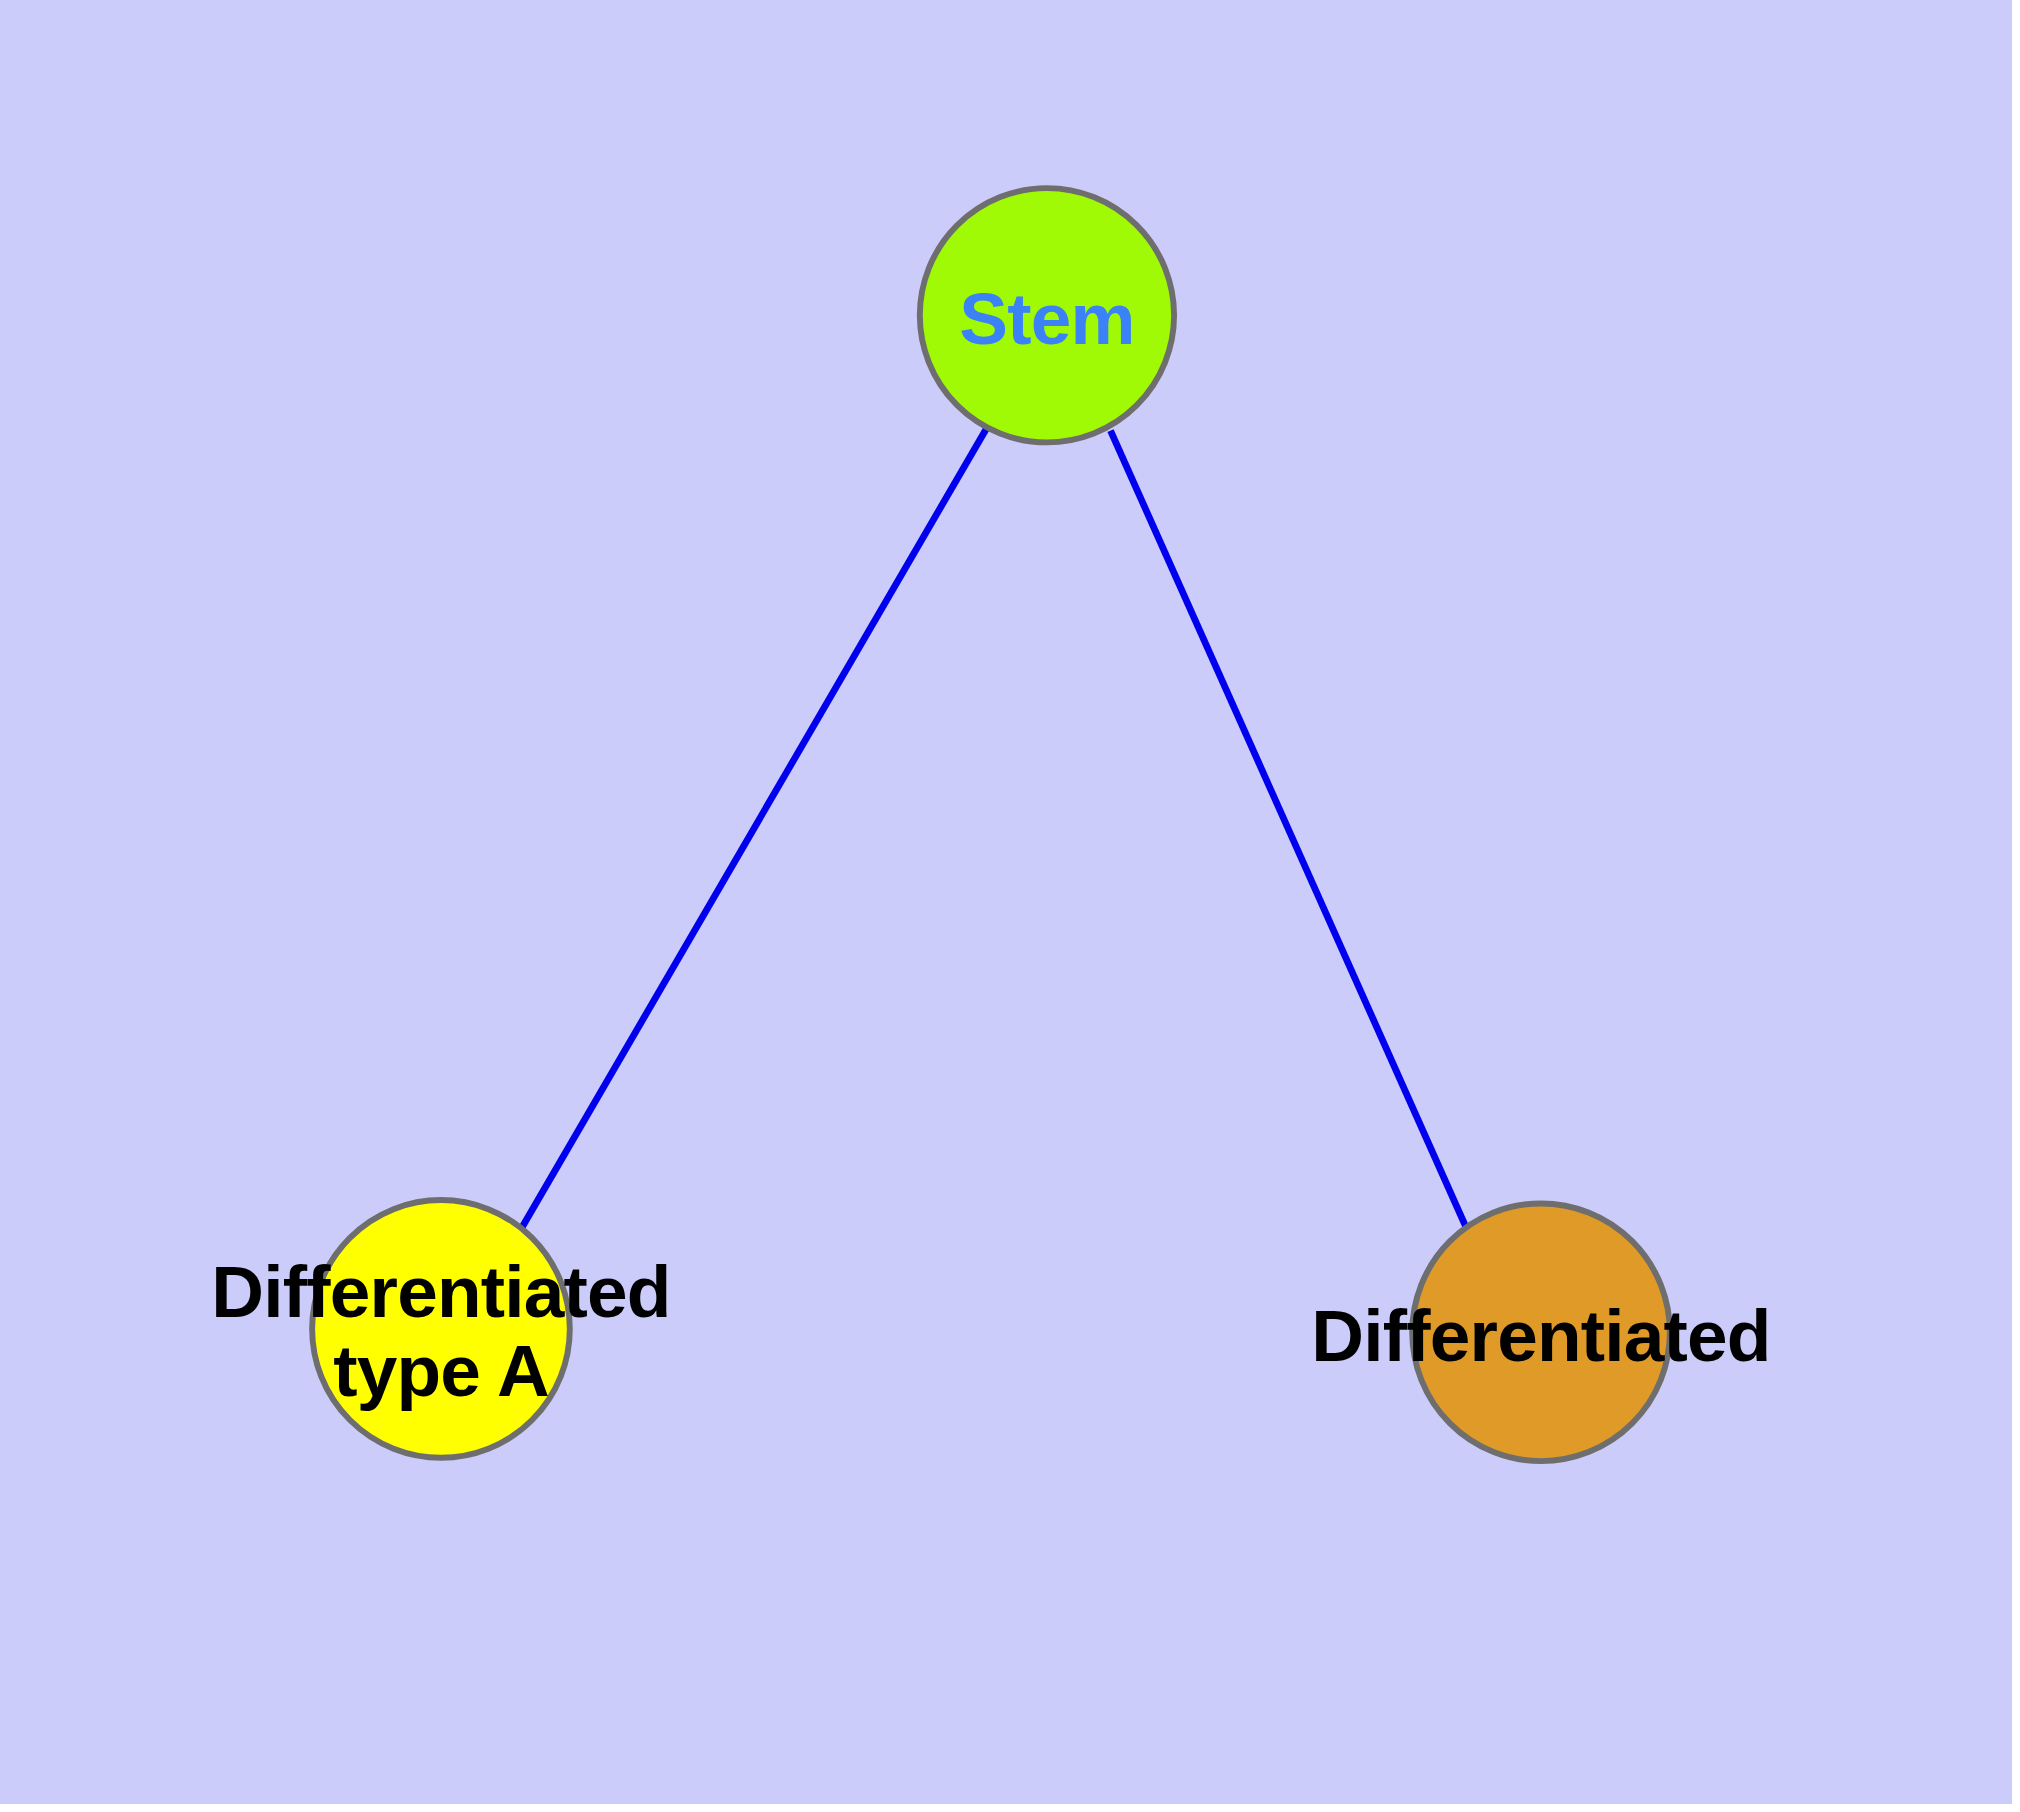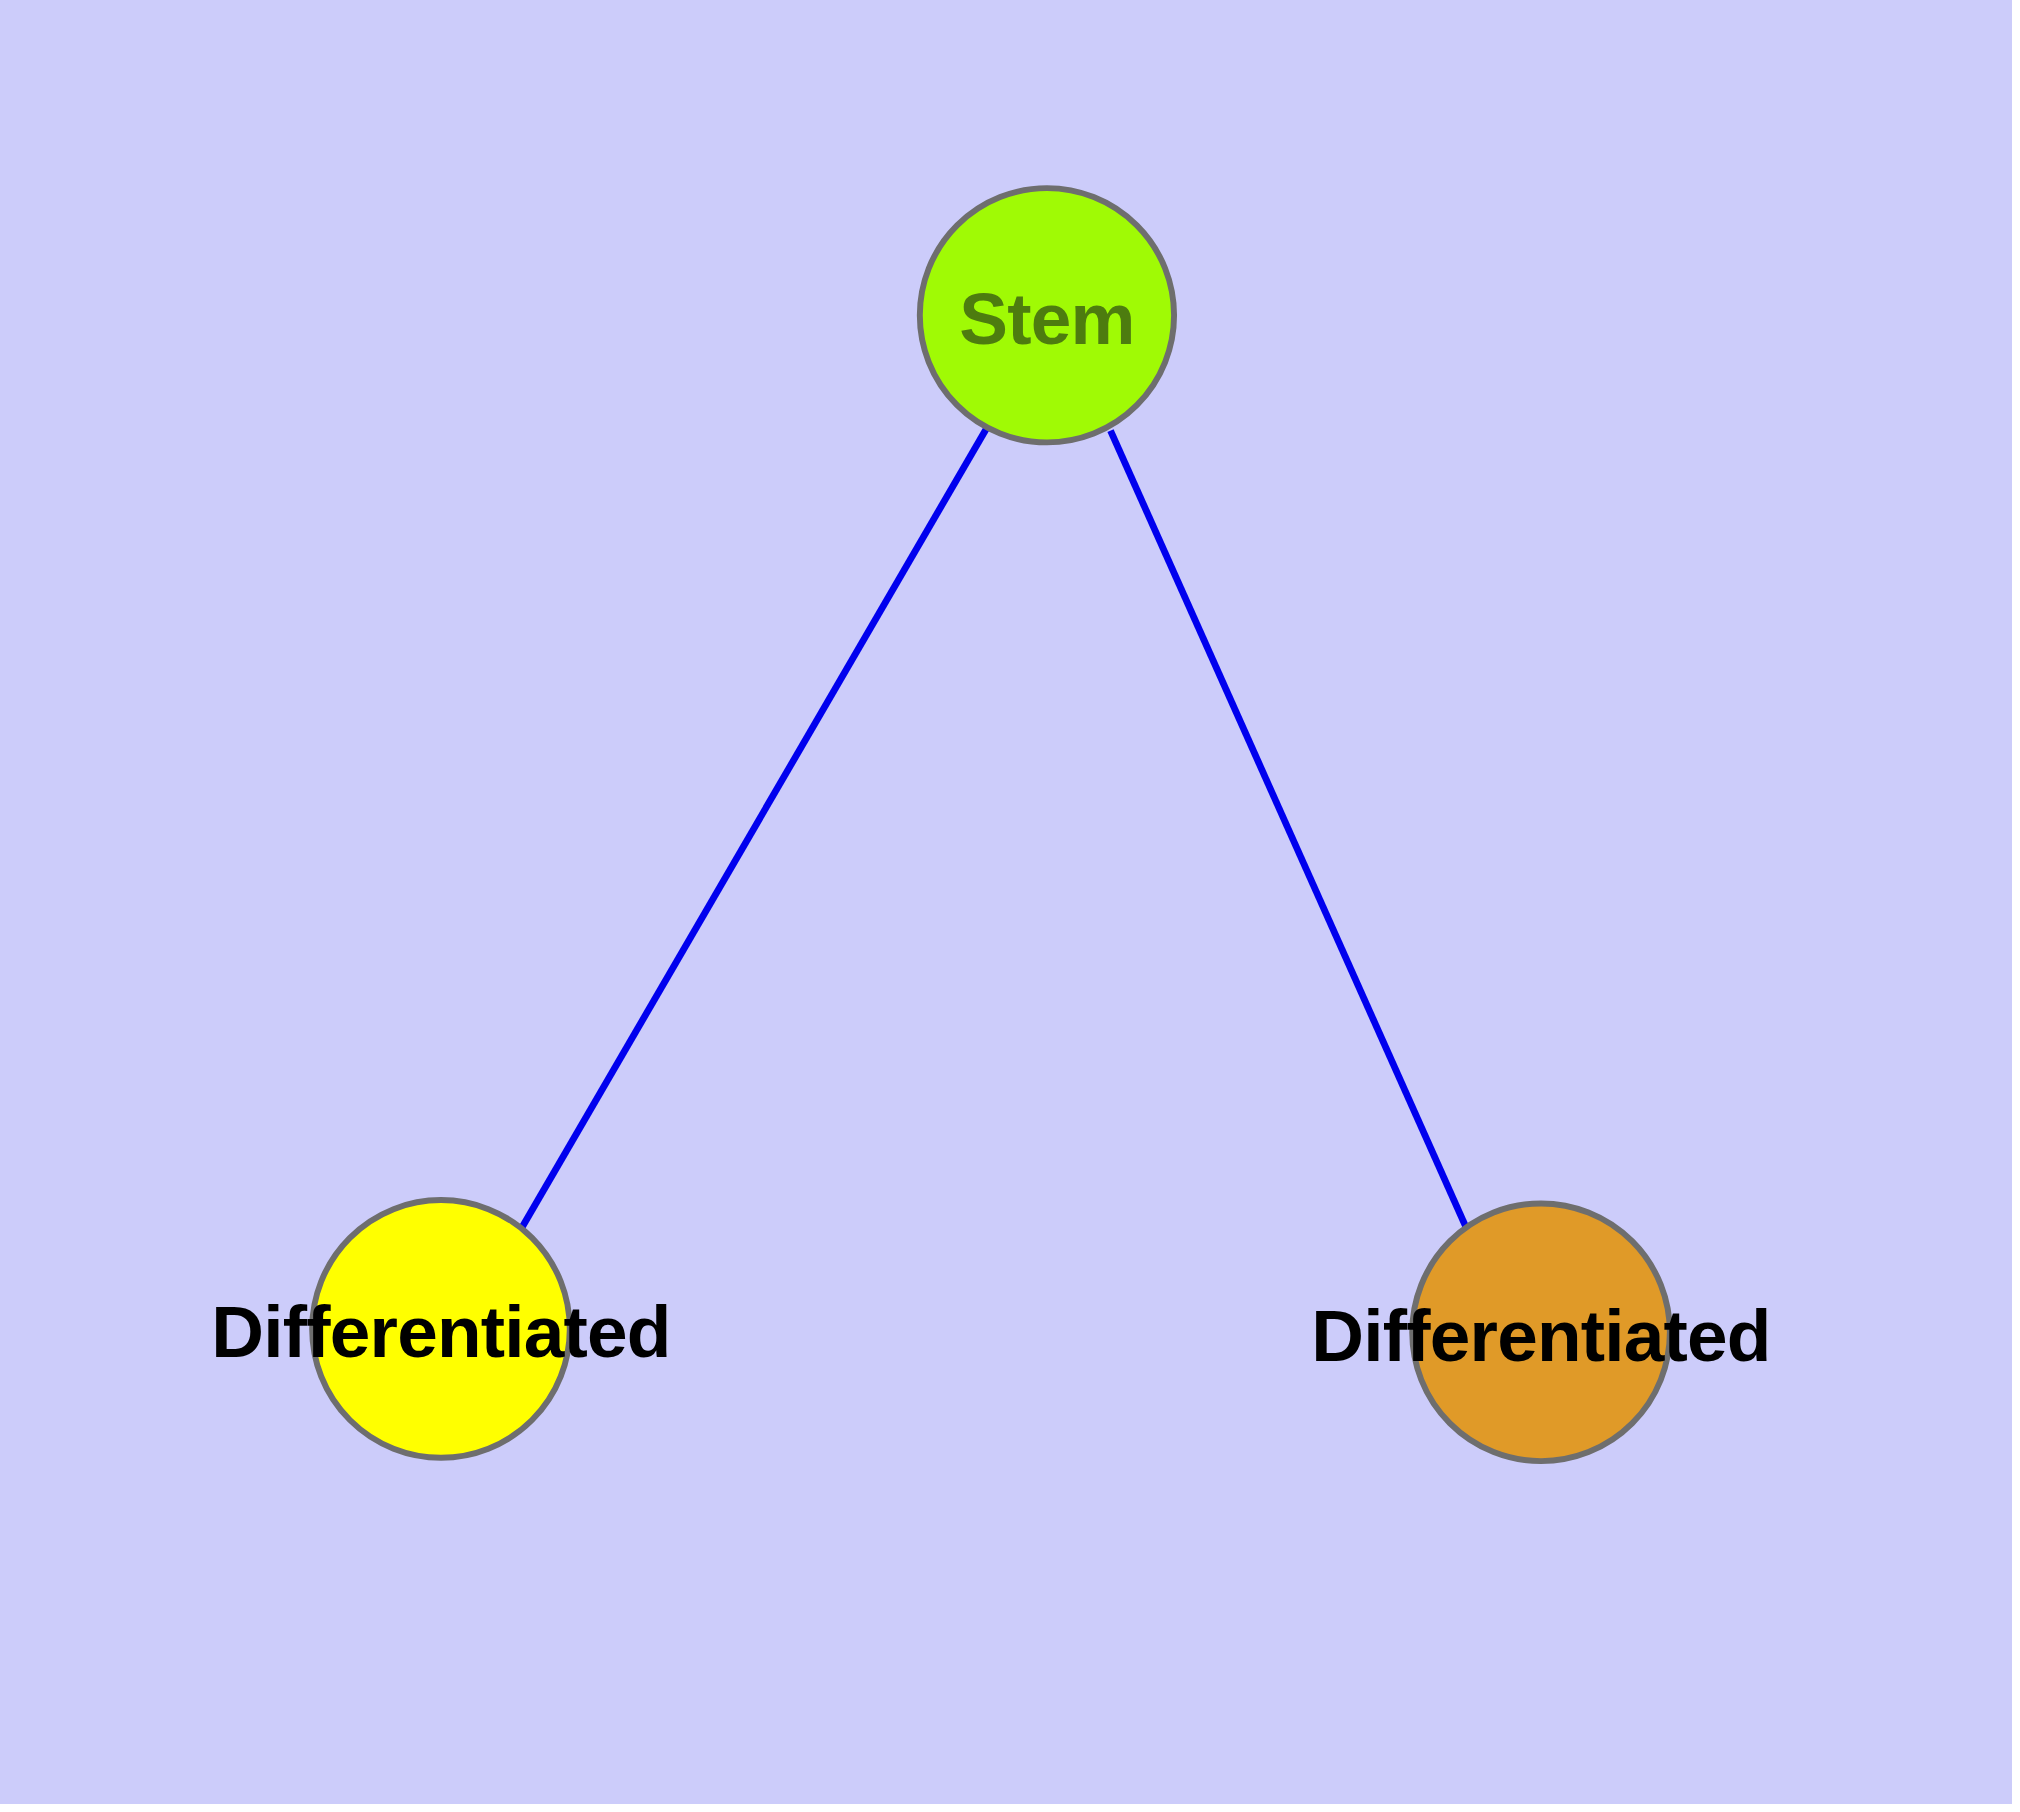--- a/index.html
+++ b/index.html
@@ -60,26 +60,27 @@
       <line id="edge-1" x1="1310" y1="508" x2="1729" y2="1447" stroke="#0000ee" stroke-width="8" stroke-linecap="butt"></line>
     </g>
 
     <g>
       <circle id="node-0" cx="1235" cy="372" r="150" fill="#a0fa05" stroke="#6e6e6e" stroke-width="7"></circle>
       <circle id="node-1" cx="520" cy="1568" r="152" fill="#ffff00" stroke="#6e6e6e" stroke-width="7"></circle>
       <circle id="node-2" cx="1818" cy="1572" r="152" fill="#e09a28" stroke="#6e6e6e" stroke-width="7"></circle>
     </g>
   </svg>
 
-  <div class="node-label" id="label-0" style="left: 1047px; top: 319px; color: #4d7c0f; font-size: 73px;">
+  <div class="node-label" id="label-0" style="left: 1047px; top: 319px; color: #3b82f6; font-size: 73px;">
       <div>Stem</div>
     </div>
 
   <div class="node-label" id="label-1" style="left: 441px; top: 1332px; color: rgb(0, 0, 0); font-size: 73px;">
       <div>Differentiated</div>
+      <div>type A</div>
     </div>
 
   <div class="node-label" id="label-2" style="left: 1541px; top: 1336px; color: rgb(0, 0, 0); font-size: 73px;">
       <div>Differentiated</div>
     </div>
 
 </div>
 
 
 </body></html>

